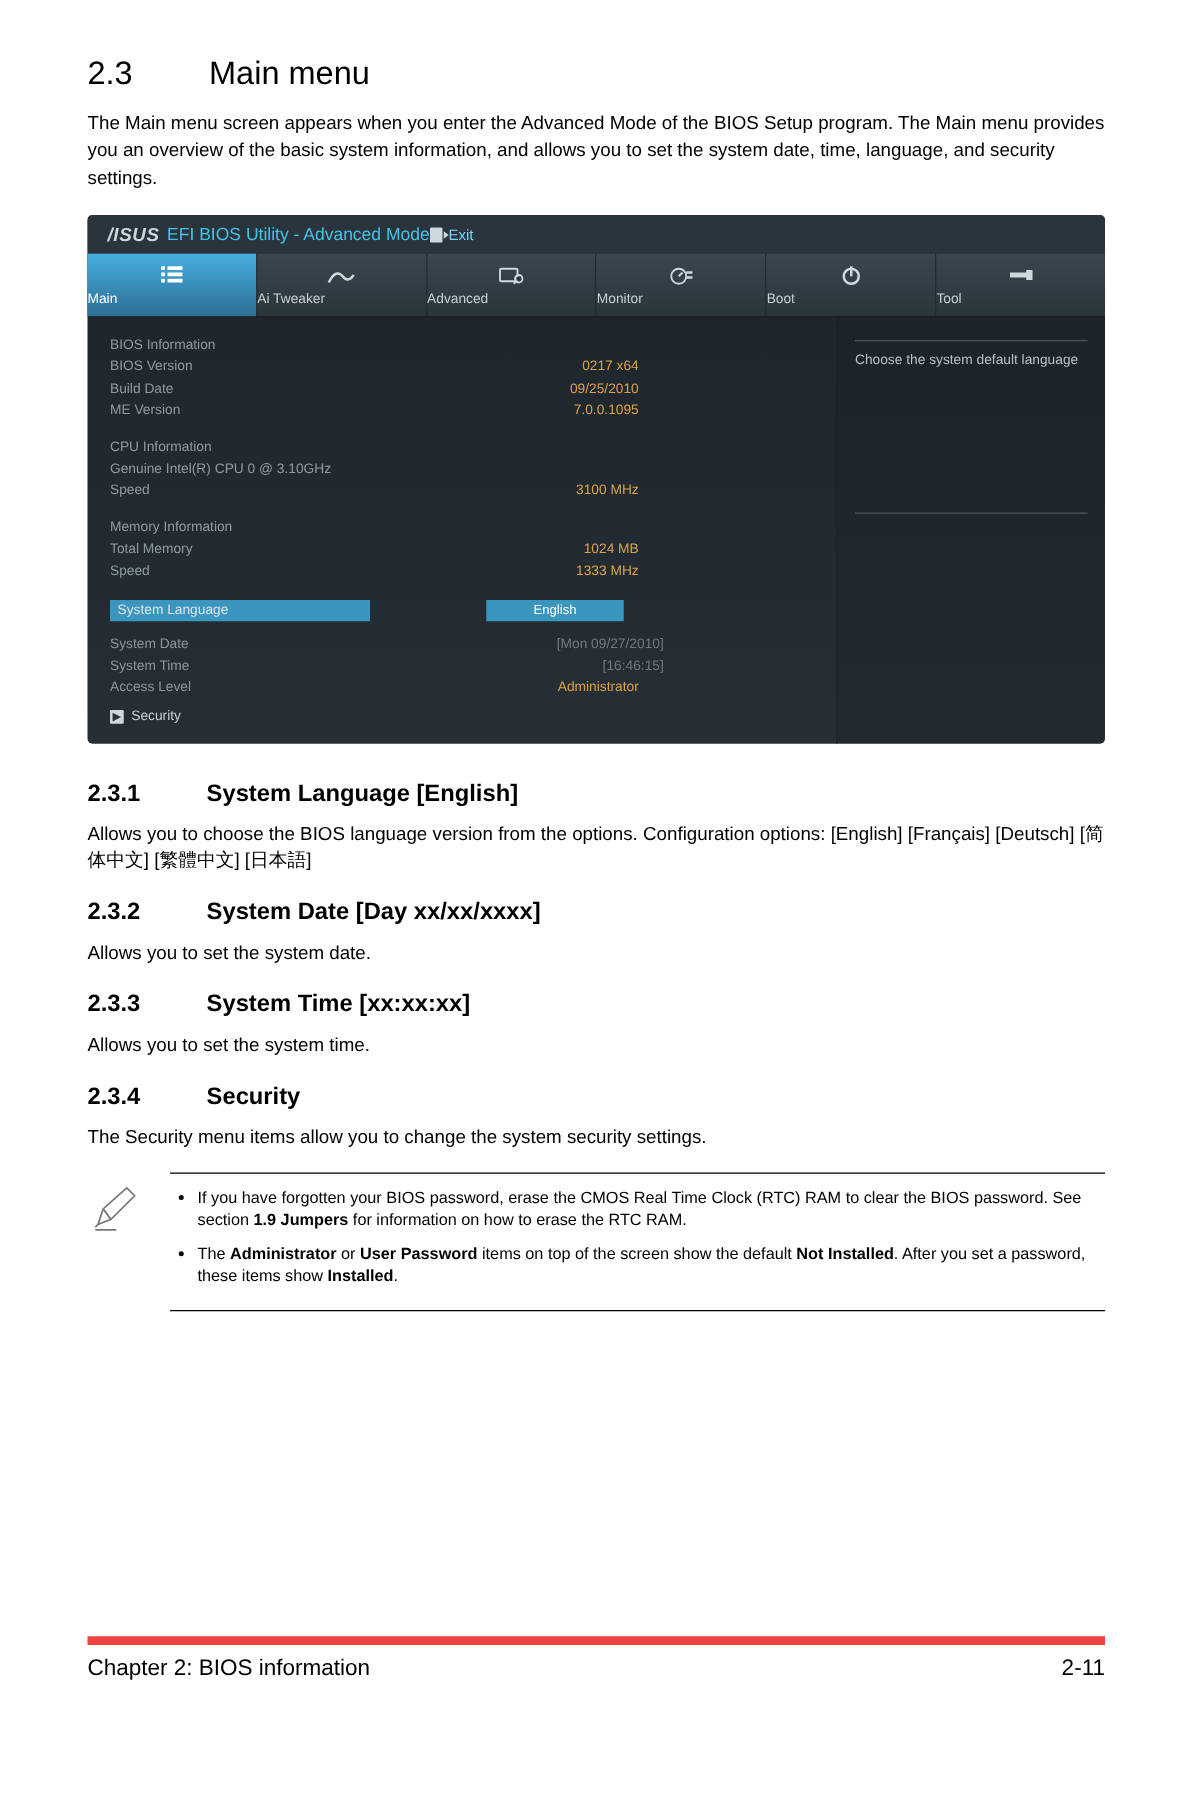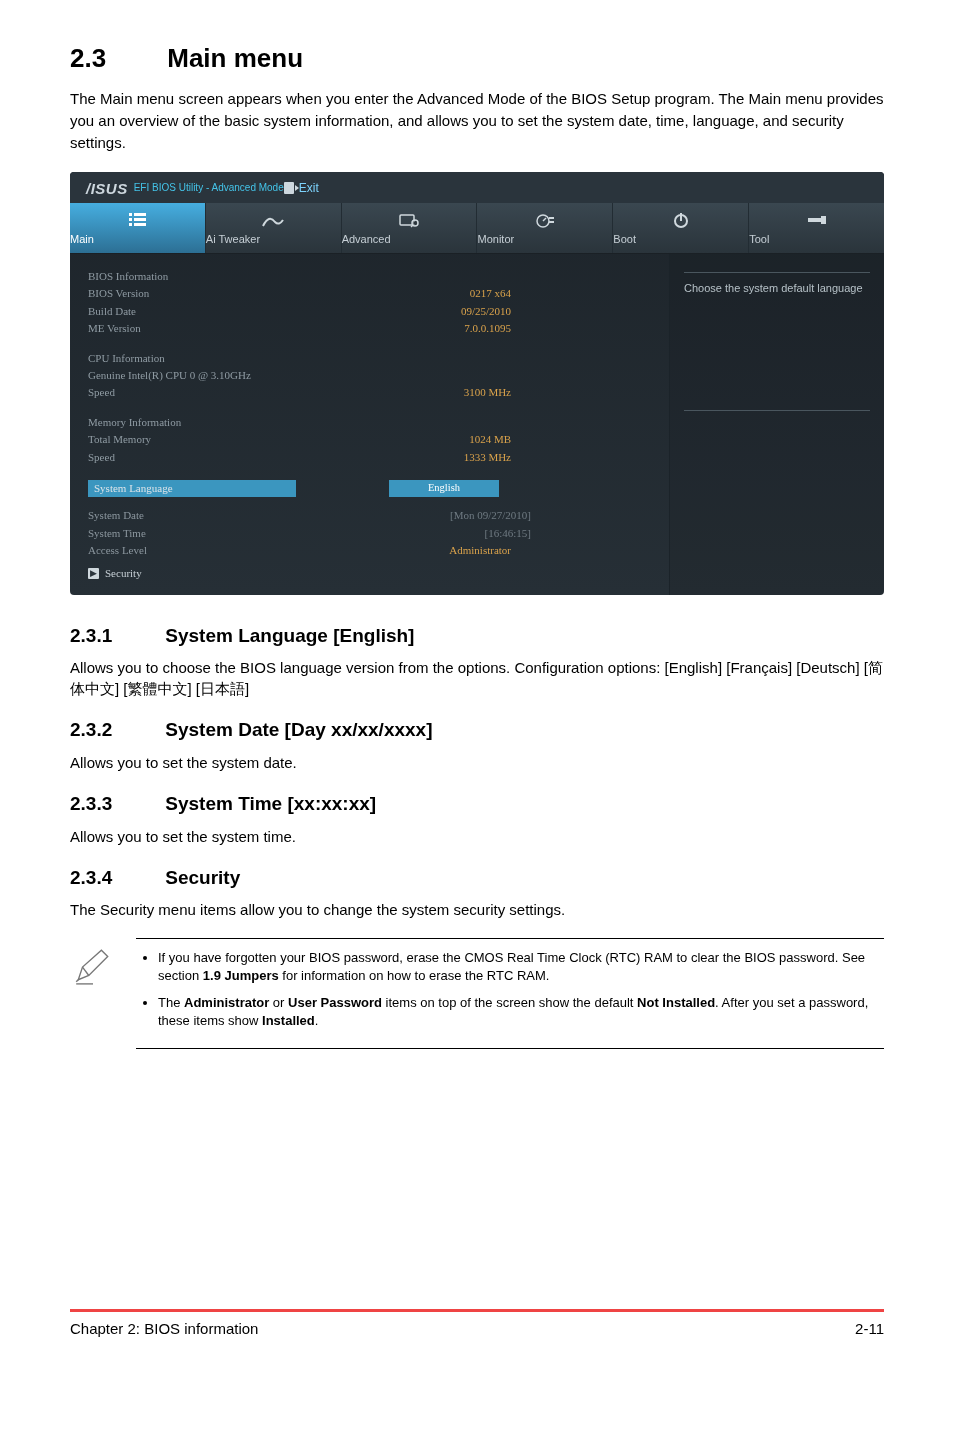--- a/index.html
+++ b/index.html
@@ -8,21 +8,21 @@
     background: #fff;
     color: #000;
     width: 954px;
     margin: 0 auto;
     padding: 40px 70px 20px 70px;
     font-size: 14px;
     line-height: 1.4;
   }
   h1.section-title {
     font-size: 26px;
-    font-weight: bold;
+    font-weight: normal;
     margin-bottom: 12px;
   }
   h1.section-title .num { display:inline-block; width: 90px; }
   p.intro { font-size: 15px; margin-bottom: 18px; line-height: 1.45; }
   .bios {
     background: linear-gradient(#1d242a, #262f36);
     color: #a9b5bd;
     border-radius: 4px;
     font-size: 11px;
     margin-bottom: 28px;
@@ -30,21 +30,21 @@
   }
   .bios-top {
     display: flex;
     align-items: center;
     justify-content: flex-start;
     padding: 6px 16px 4px 16px;
     background: #2a343c;
   }
   .bios-brand { display: flex; align-items: center; gap: 6px; }
   .brand-asus { font-family: Arial, sans-serif; font-weight: bold; font-style: italic; color:#cdd7de; font-size: 15px; letter-spacing: 0.5px; }
-  .brand-sub { color: #44c3e8; font-size: 10px; }
+  .brand-sub { color: #44c3e8; font-size: 14px; }
   .exit-btn { display:flex; align-items:center; gap:5px; color:#7dd3fc; font-size:12px; }
   .exit-icon { width:10px; height:12px; background:#cdd7de; display:inline-block; border-radius:1px; position:relative; }
   .exit-icon::after{content:"";position:absolute;right:-5px;top:3px;border-left:4px solid #cdd7de;border-top:3px solid transparent;border-bottom:3px solid transparent;}
   .tabs {
     display:flex;
     background: linear-gradient(#3a4750, #2a343b);
     border-bottom:1px solid #1a2025;
   }
   .tab {
     flex:1;
@@ -52,21 +52,21 @@
     border-right:1px solid #222c33;
     position:relative;
   }
   .tab:last-child { border-right:none; }
   .tab.active { background: linear-gradient(#46aee0, #2c6f94); color:#fff; }
   .tab-icon { height:18px; display:flex; align-items:center; justify-content:center; margin-bottom:3px; color:#cbd4da; font-size:16px; }
   .tab.active .tab-icon { color:#fff; }
   .tab-label { font-size:11px; color:#c6cfd5; }
   .tab.active .tab-label { color:#fff; }
   .bios-body { display:flex; min-height:250px; }
-  .bios-main { flex:1; padding:14px 18px;font-family:Liberation Serif, serif; }
+  .bios-main { flex:1; padding:14px 18px; }
   .bios-side { width:215px; padding:14px 14px; background: rgba(0,0,0,0.08); border-left:1px solid #1b2329; font-size:11px; color:#b6c1c7; }
   .bios-side hr { border:none; border-top:1px solid #4a565e; margin:4px 0 8px 0; }
   .info-block { margin-bottom:12px; }
   .info-row { display:flex; justify-content:space-between; padding:1px 0; }
   .info-row .lbl { color:#8f9ba3; }
   .info-row .val { color:#d9a24b; padding-right:140px; }
   .lang-row { display:flex; align-items:center; padding:2px 0; }
   .lang-label { color:#dce4e9; background:#3b96bf; padding:1px 6px; width: 208px; }
   .lang-value { background:#3b96bf; color:#fff; padding:1px 18px 1px 18px; margin-left:auto; margin-right:152px; font-size:10.5px; min-width:110px; text-align:center; }
   .sys-row { display:flex; justify-content:space-between; padding:1px 0; }
@@ -80,21 +80,21 @@
     font-size:19px; font-weight:bold; margin: 8px 0 8px 0;
   }
   h2.sub .num { display:inline-block; width:90px; }
   p.body { font-size:15px; margin-bottom:18px; }
   .note-wrap { display:flex; gap:20px; margin-top:10px; margin-bottom:30px; }
   .note-icon { width:46px; flex:none; display:flex; align-items:flex-start; justify-content:center; padding-top:6px; }
   .note-icon svg { width:42px; height:42px; }
   .note-body { flex:1; border-top:1px solid #000; border-bottom:1px solid #000; padding:10px 4px; font-size:13px; }
   .note-body ul { list-style: disc; padding-left: 18px; }
   .note-body li { margin-bottom:8px; }
-  .footer { border-top:3px solid #ef4444; padding-top:6px; display:flex; justify-content:space-between; font-size:15px; margin-top:260px; }
+  .footer { border-top:7px solid #ef4444; padding-top:6px; display:flex; justify-content:space-between; font-size:18px; margin-top:260px; }
   
   .ic-main{display:flex;gap:2px;}
   .ic-main span{width:3px;height:3px;background:#fff;display:block;}
   .ic-main .col{display:flex;flex-direction:column;gap:2px;}
   .ic-main .bars{display:flex;flex-direction:column;gap:2px;}
   .ic-main .bars span{width:12px;height:3px;background:#fff;}
 </style>
 </head>
 <body>
 

